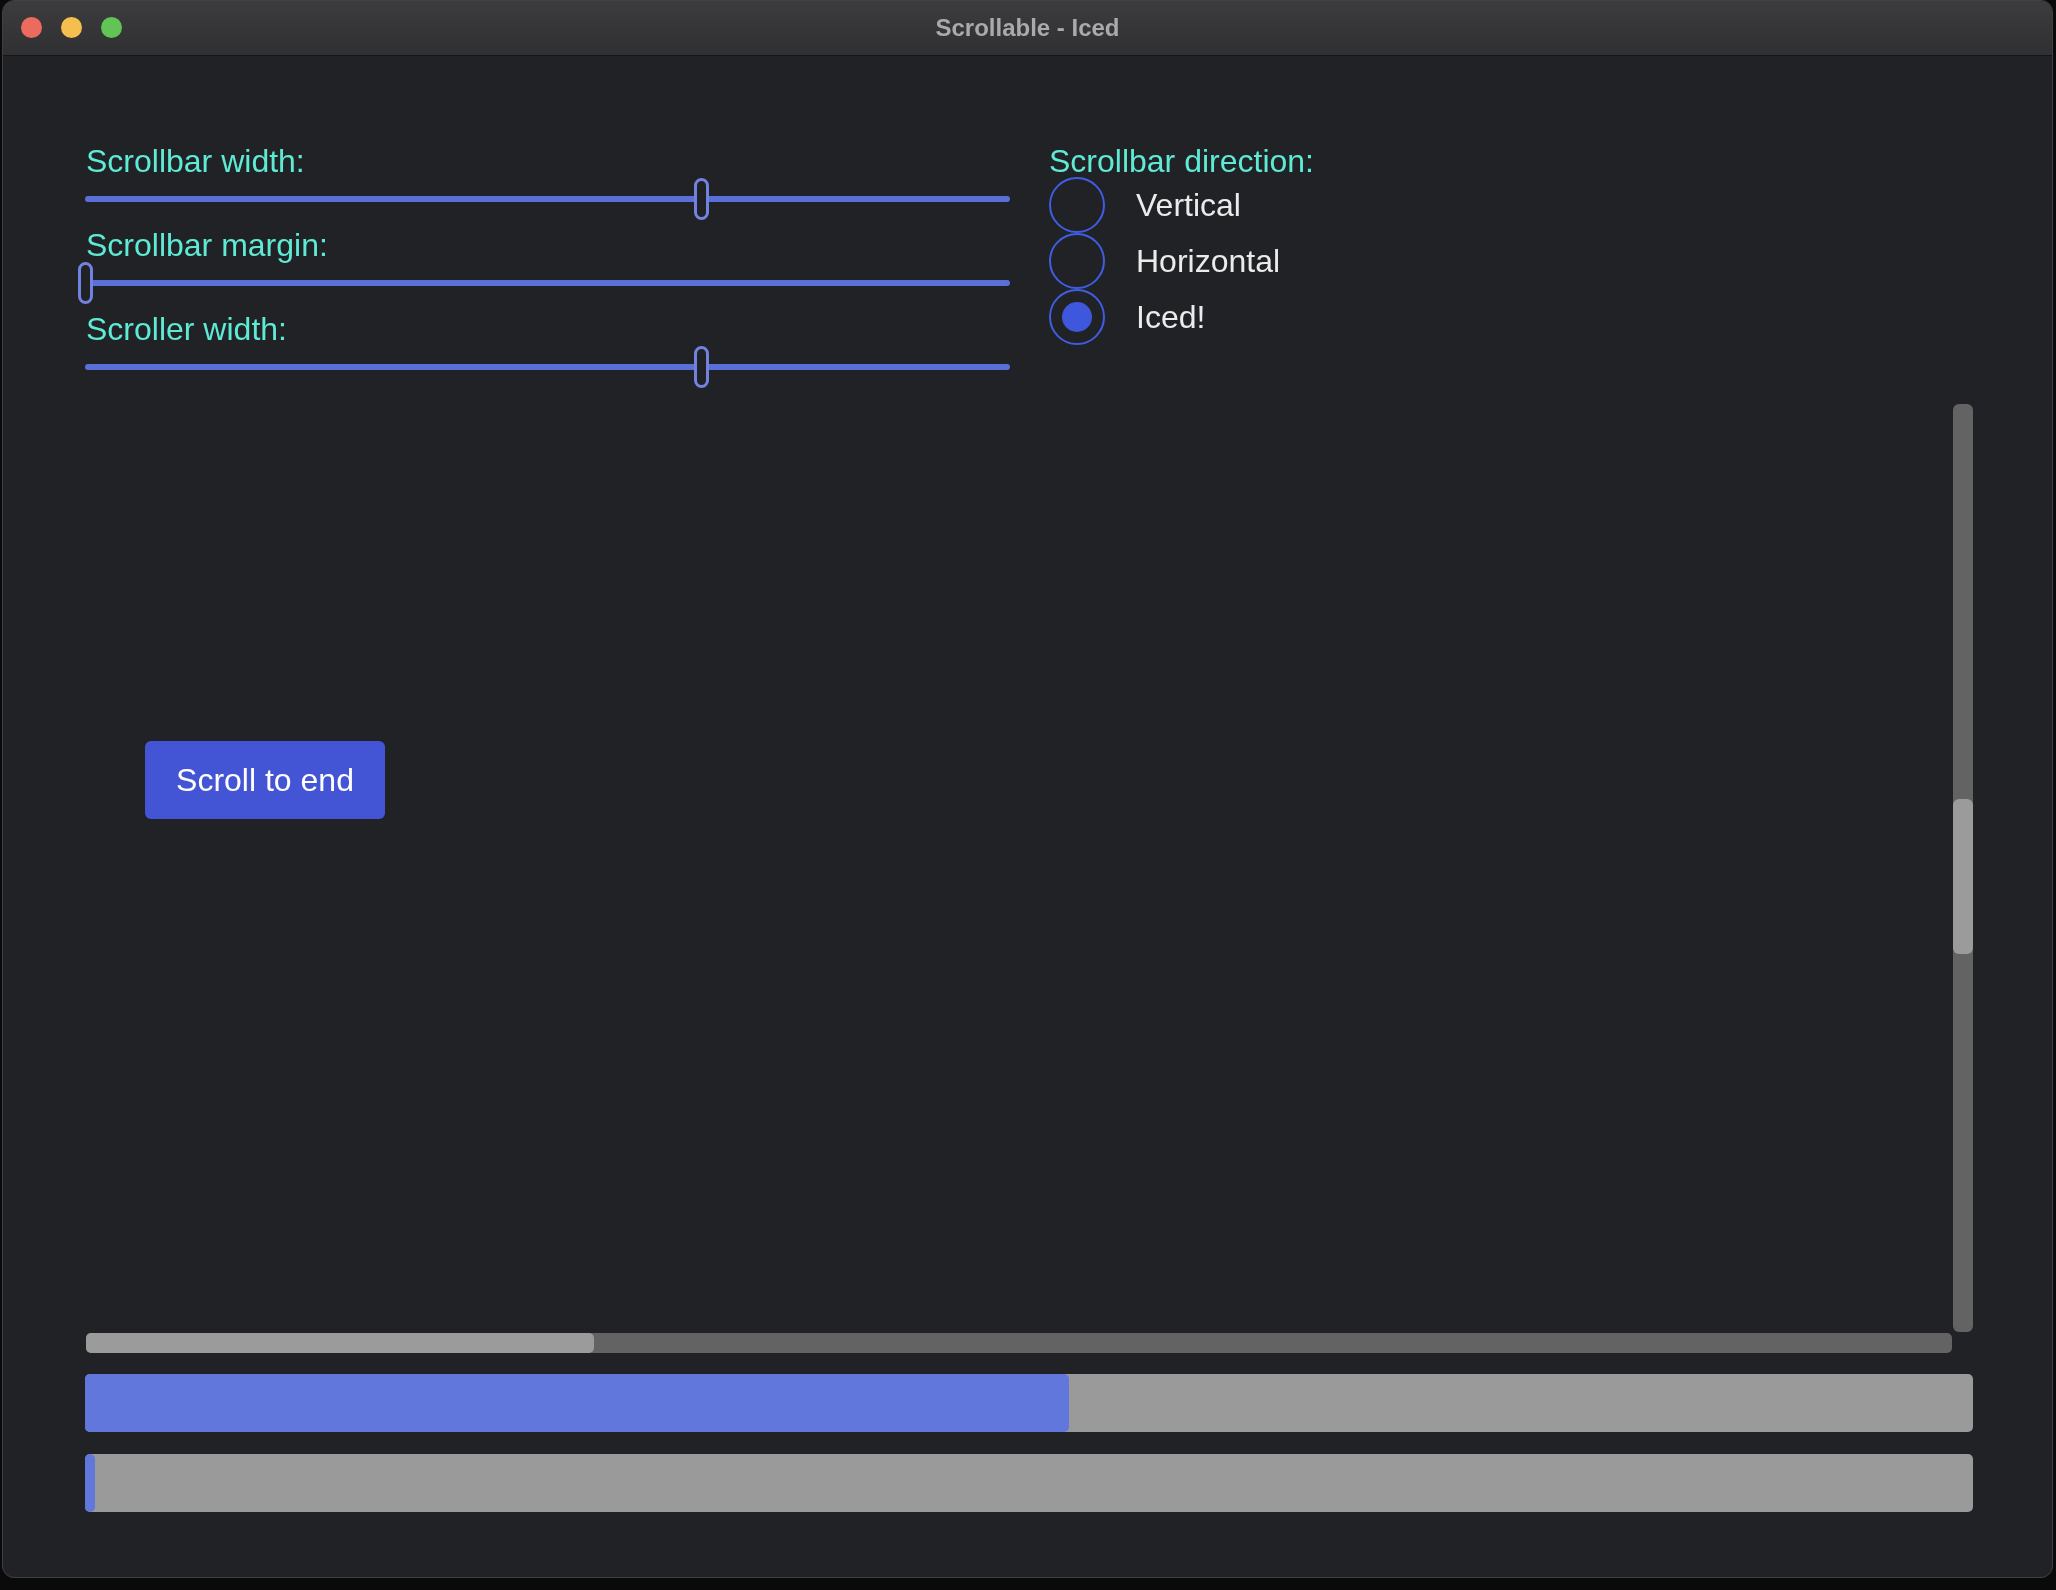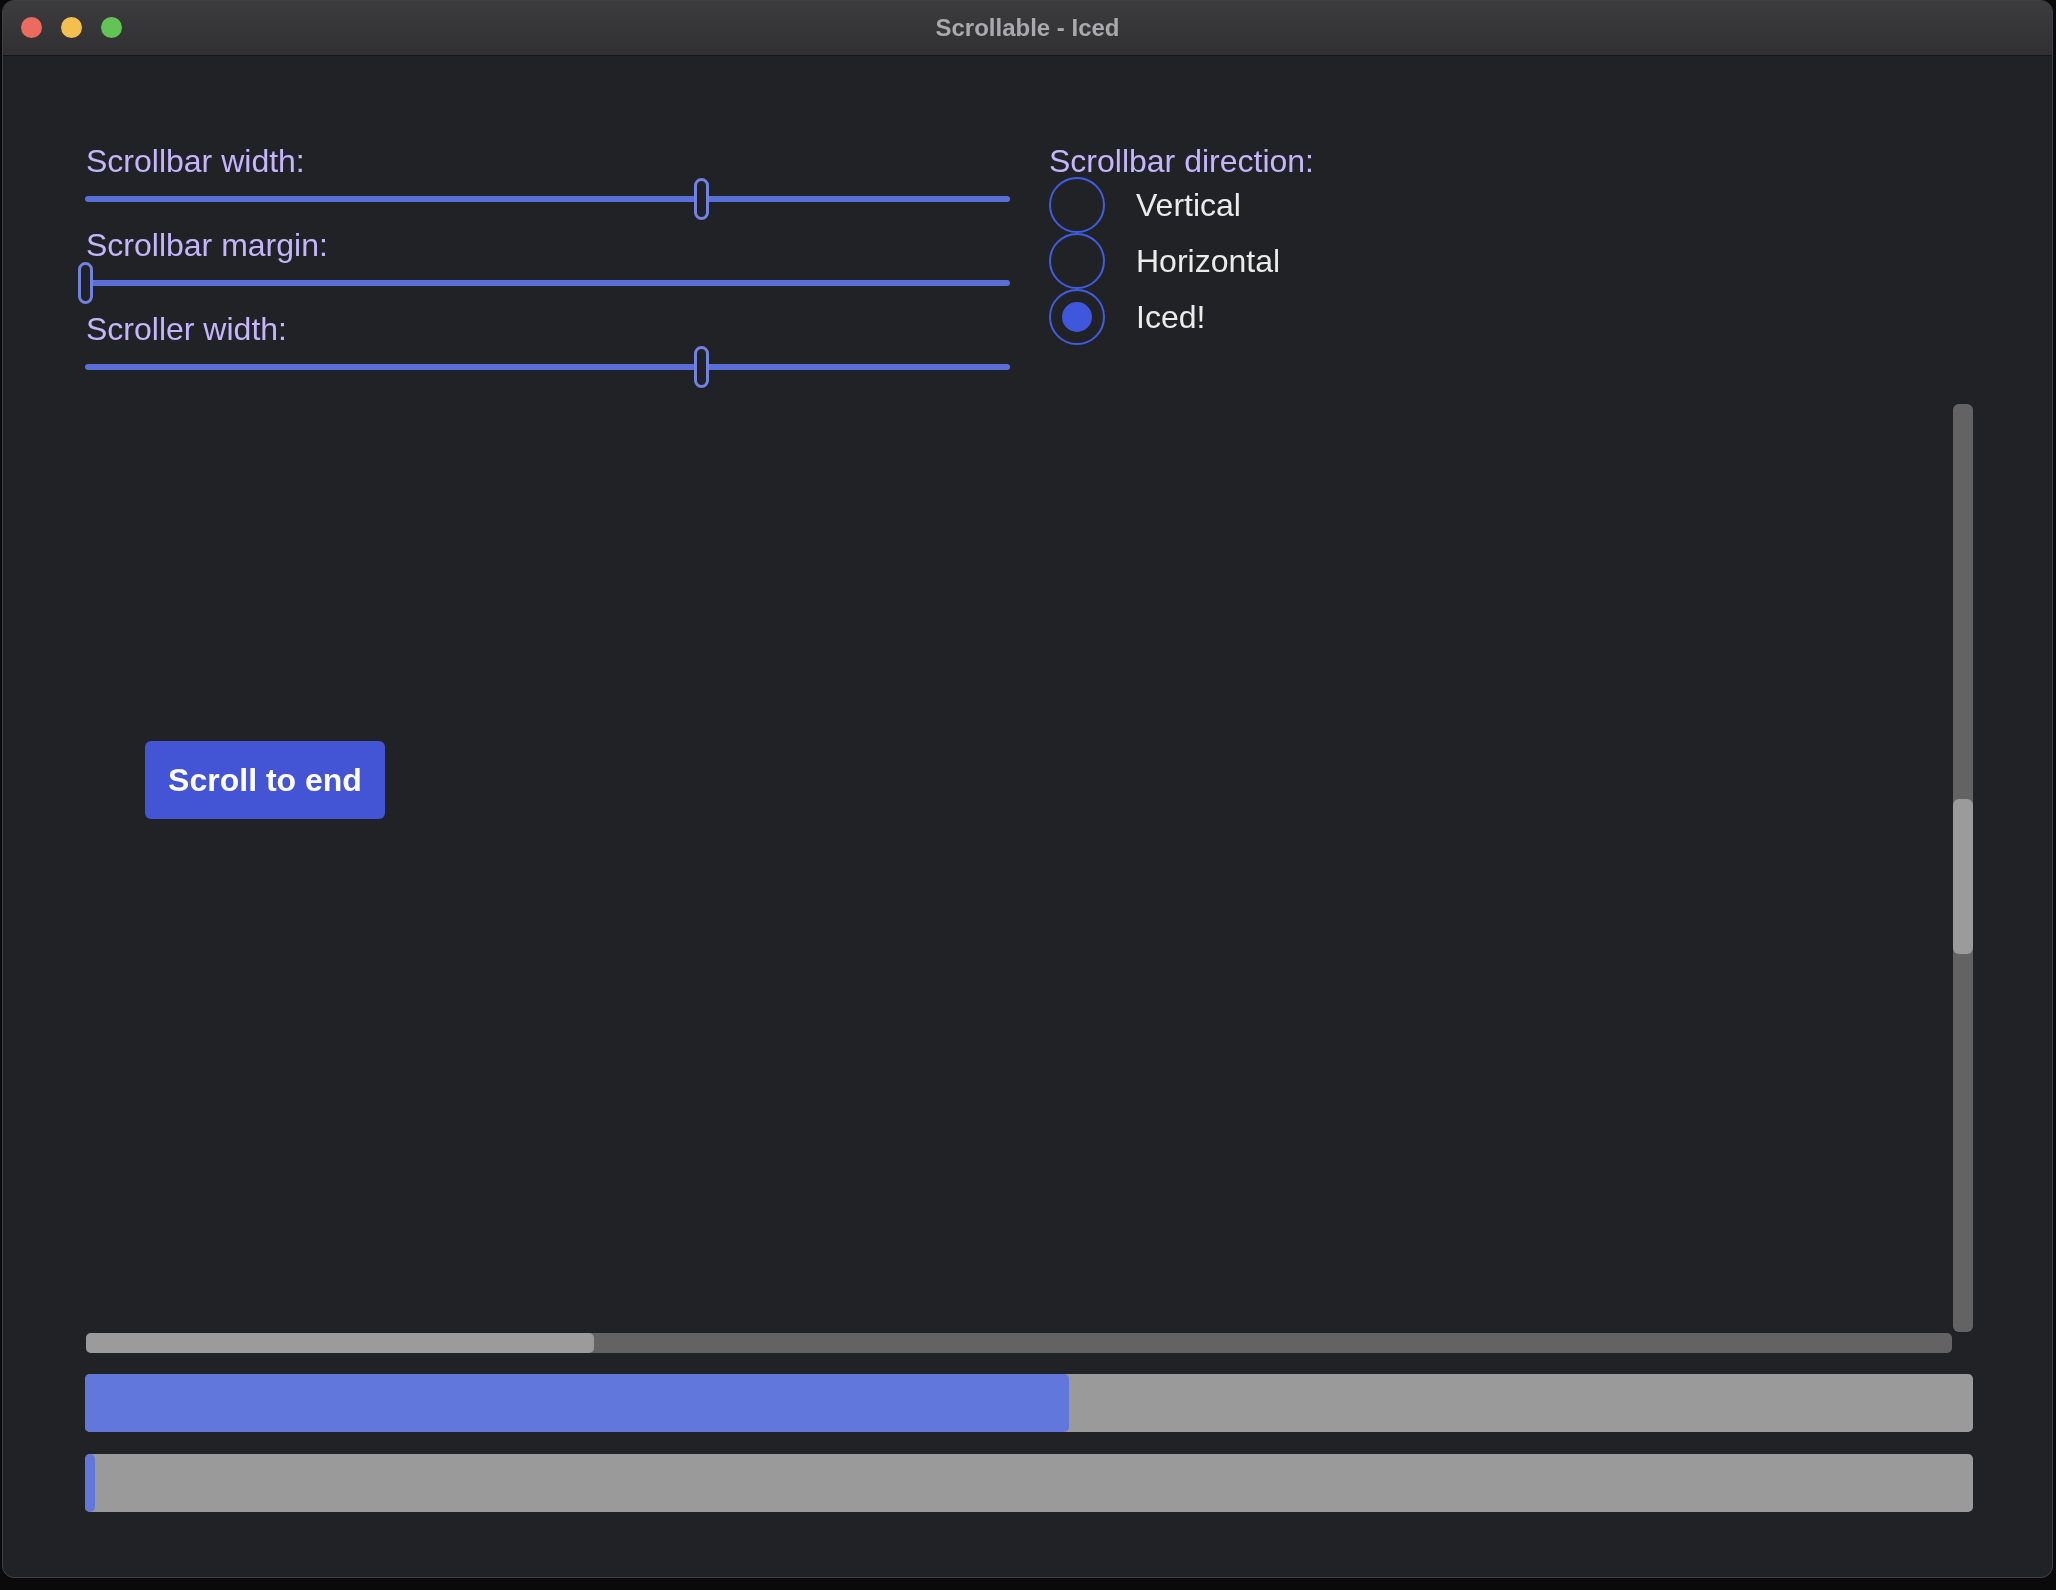--- a/index.html
+++ b/index.html
@@ -53,21 +53,21 @@
     font-weight: 700;
     color: #a9a9ae;
   }
   
   .ctl-label {
     position: absolute;
     left: 83px;
     height: 44px;
     line-height: 44px;
     font-size: 32px;
-    color: #c4b5fd;
+    color: #5eead4;
     white-space: nowrap;
   }
   
   .slider {
     position: absolute;
     left: 75px;
     width: 940px;
     height: 42px;
   }
   .slider .rail {
@@ -126,21 +126,20 @@
     position: absolute;
     left: 142px; top: 740px;
     width: 240px; height: 78px;
     background: #4355d4;
     border: none;
     border-radius: 6px;
     color: #ffffff;
     font-size: 32px;
     font-family: "Liberation Sans", sans-serif;
     cursor: pointer;
-    font-weight: bold;
   }
   .status-text {
     position: absolute;
     left: 462px; top: 740px;
     height: 78px;
     line-height: 78px;
     font-size: 32px;
     color: #ebebeb;
     white-space: nowrap;
   }

